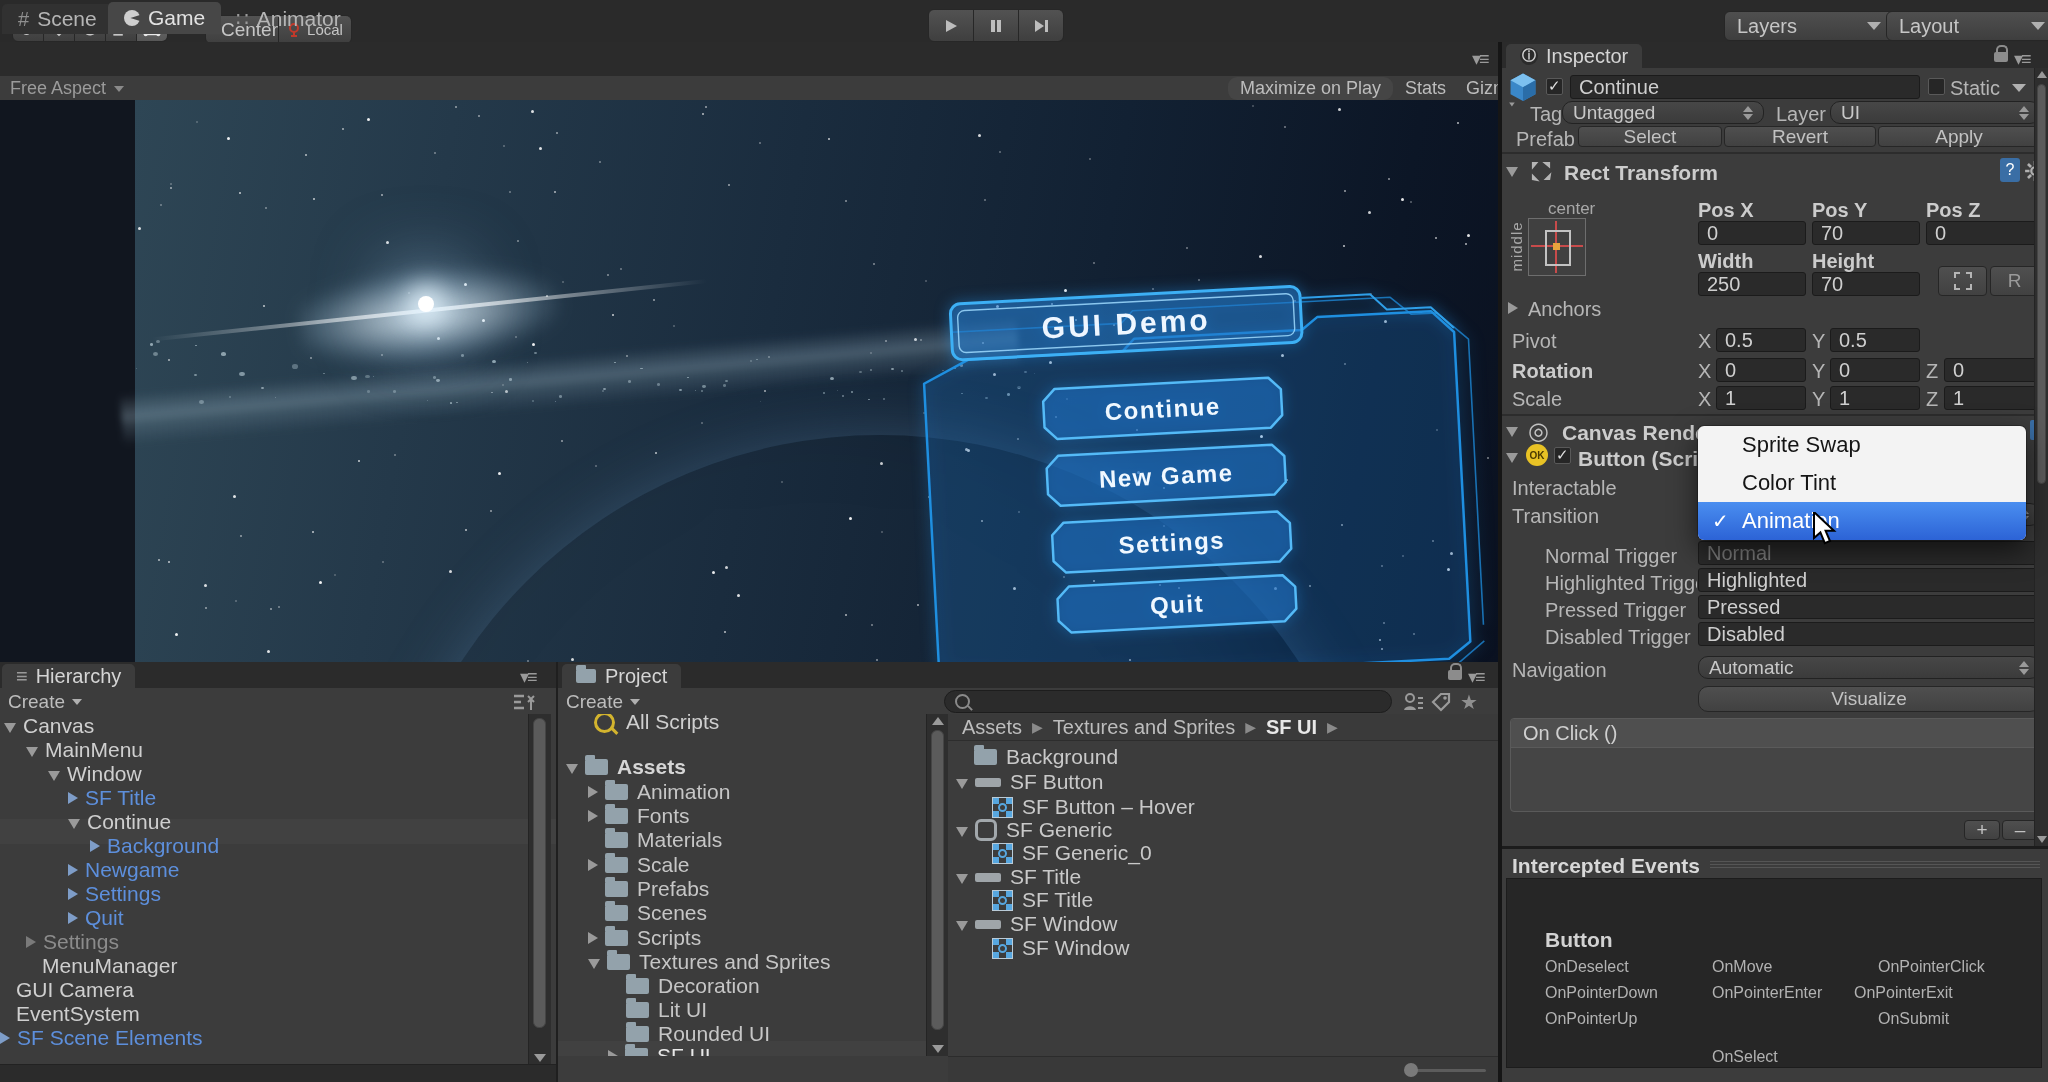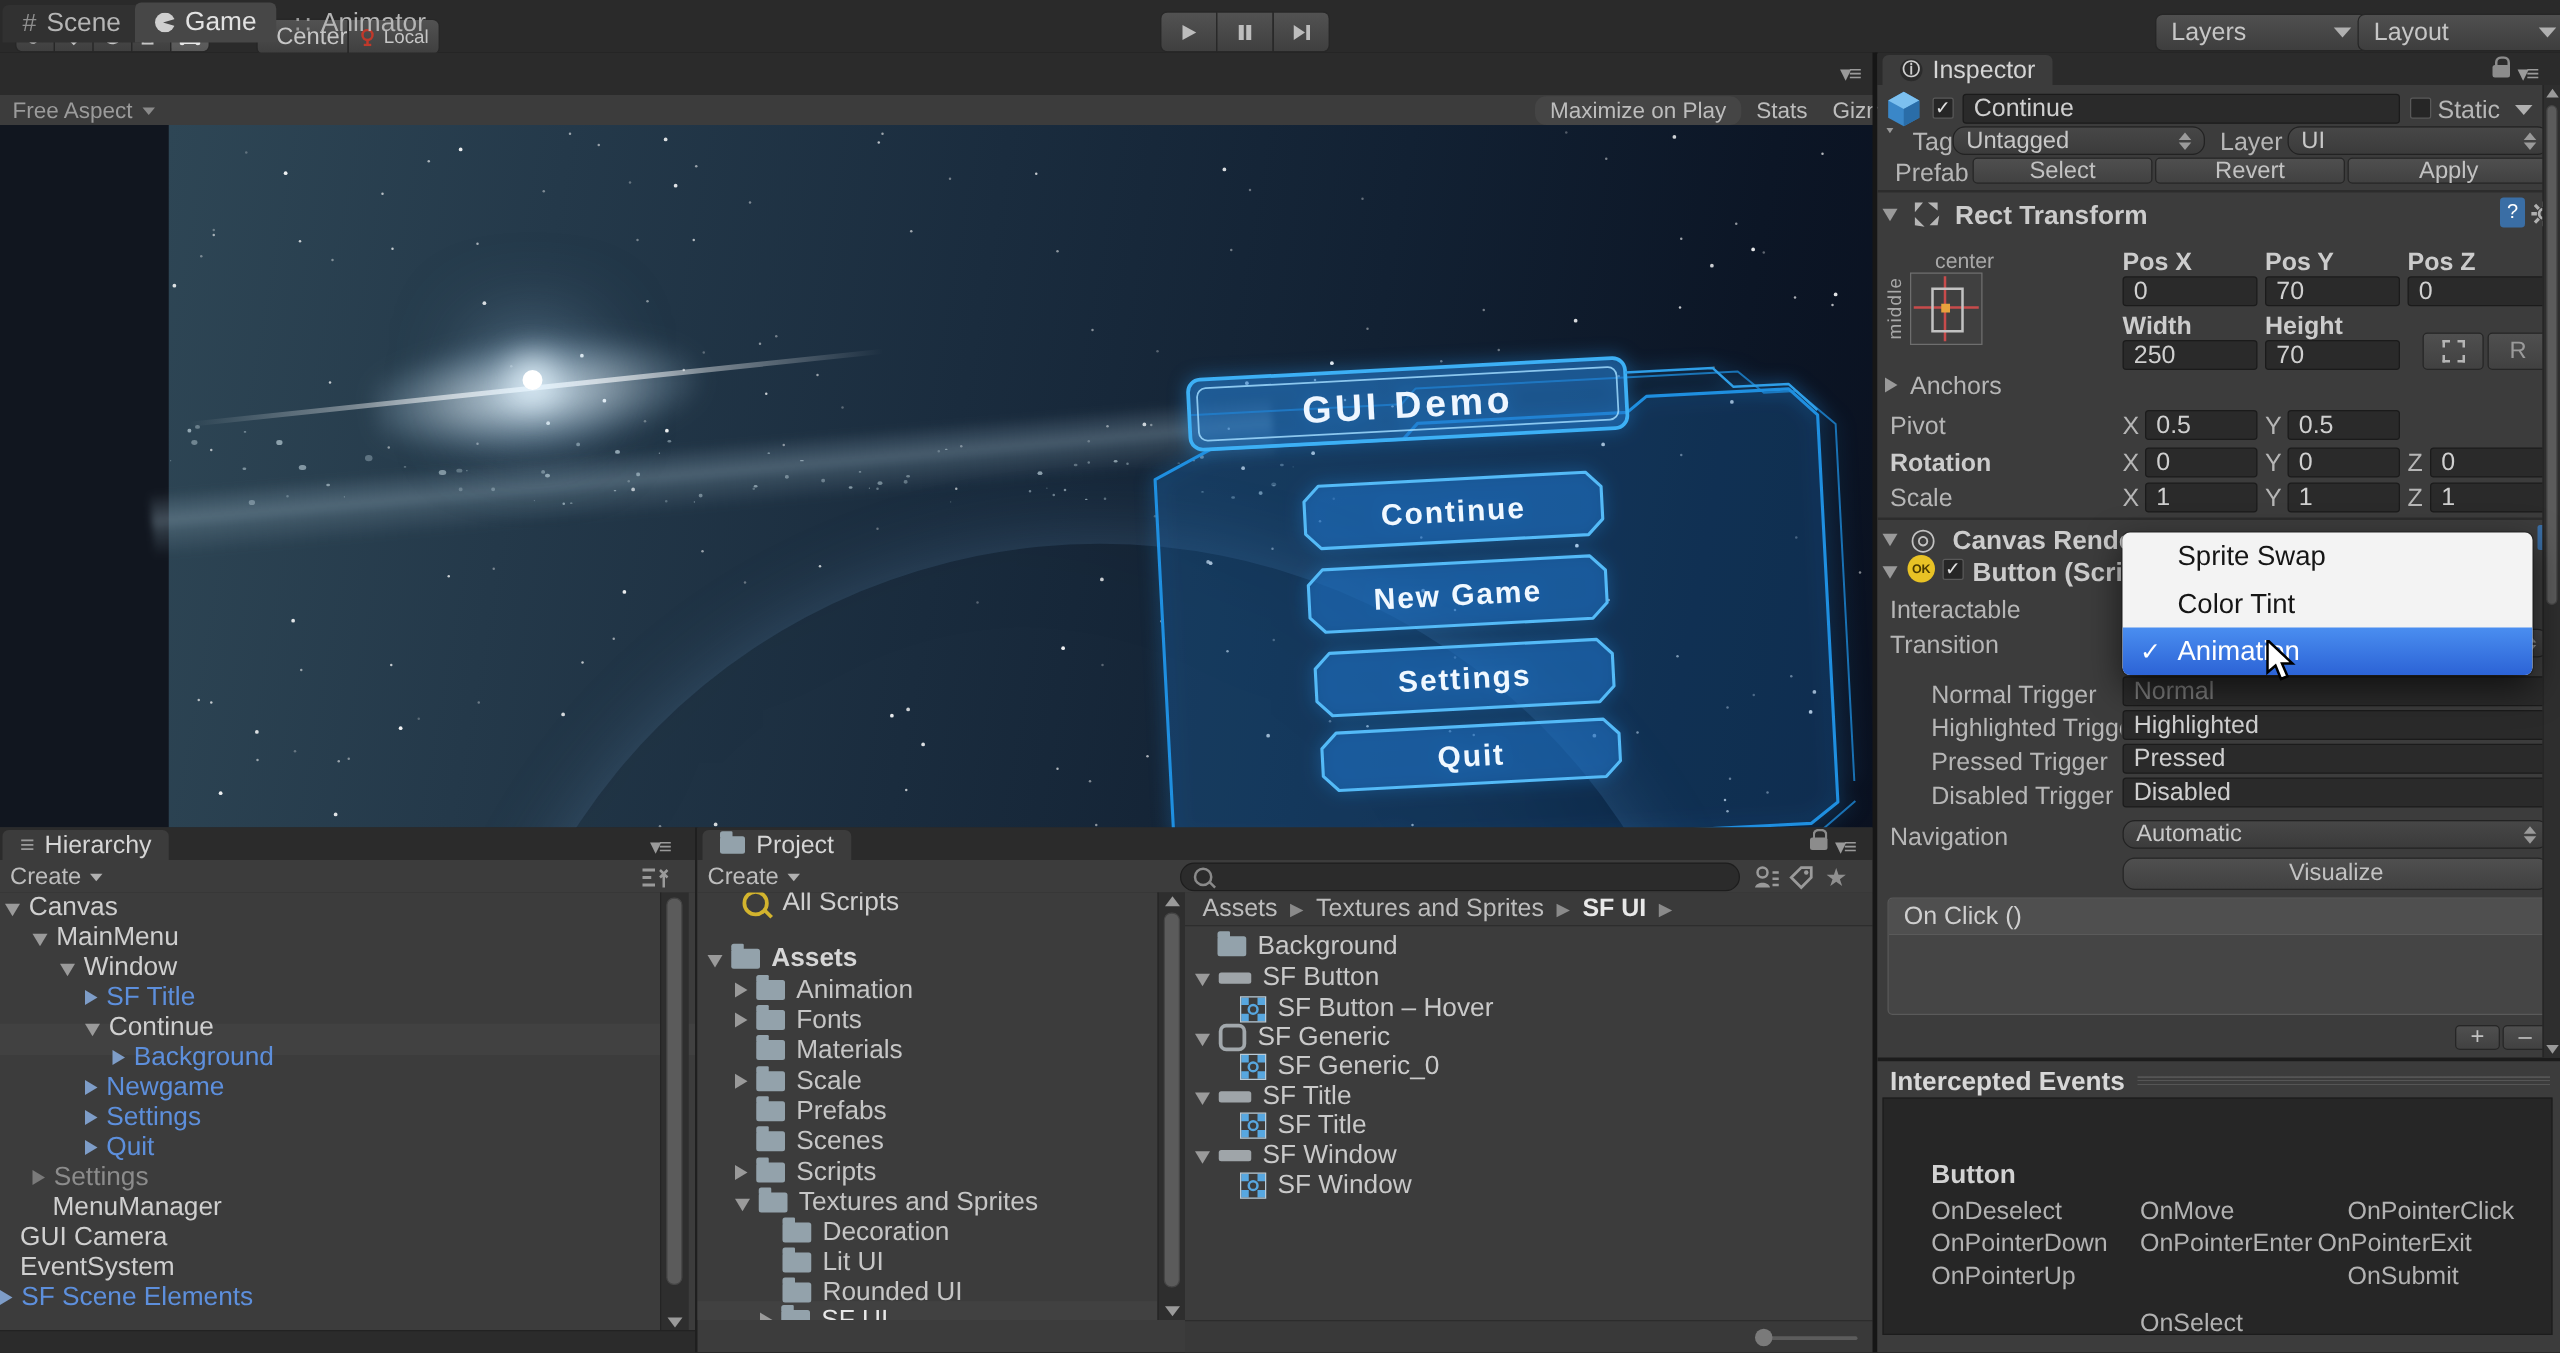--- a/index.html
+++ b/index.html
@@ -65,21 +65,21 @@
   .sbtrack{position:absolute;background:#2e2e2e;border-left:1px solid #242424}
   .sbthumb{position:absolute;background:#5b5b5b;border-radius:6px;border:1px solid #454545;box-sizing:border-box}
 
   
   .popup{position:absolute;left:1698px;top:426px;width:328px;height:114px;background:#f3f3f3;border-radius:6px;
          overflow:hidden;display:flex;flex-direction:column;box-shadow:0 10px 28px rgba(0,0,0,.6),0 0 0 1px rgba(0,0,0,.25);z-index:40}
   .popup .it{flex:1;display:flex;align-items:center;padding-left:44px;font-size:22px;color:#151515;position:relative}
   .popup .it.on{background:linear-gradient(#4a8ef0,#2c63d6);color:#fff}
   .popup .it.on::before{content:"✓";position:absolute;left:14px;font-size:20px}
 
-  .evt{position:absolute;font-size:20px;color:#b2b2b2;white-space:nowrap}
+  .evt{position:absolute;font-size:16px;color:#b2b2b2;white-space:nowrap}
   .hdrrule{position:absolute;height:7px;background:repeating-linear-gradient(#555 0 1px,transparent 1px 3px)}
 </style>
 </head>
 <body>
 
 <div class="stage">
 
   <div class="abs topbar"></div>
   <div class="abs flex" style="left:12px;top:13px">
     <div class="toolbtn grpL" style="width:30px">

